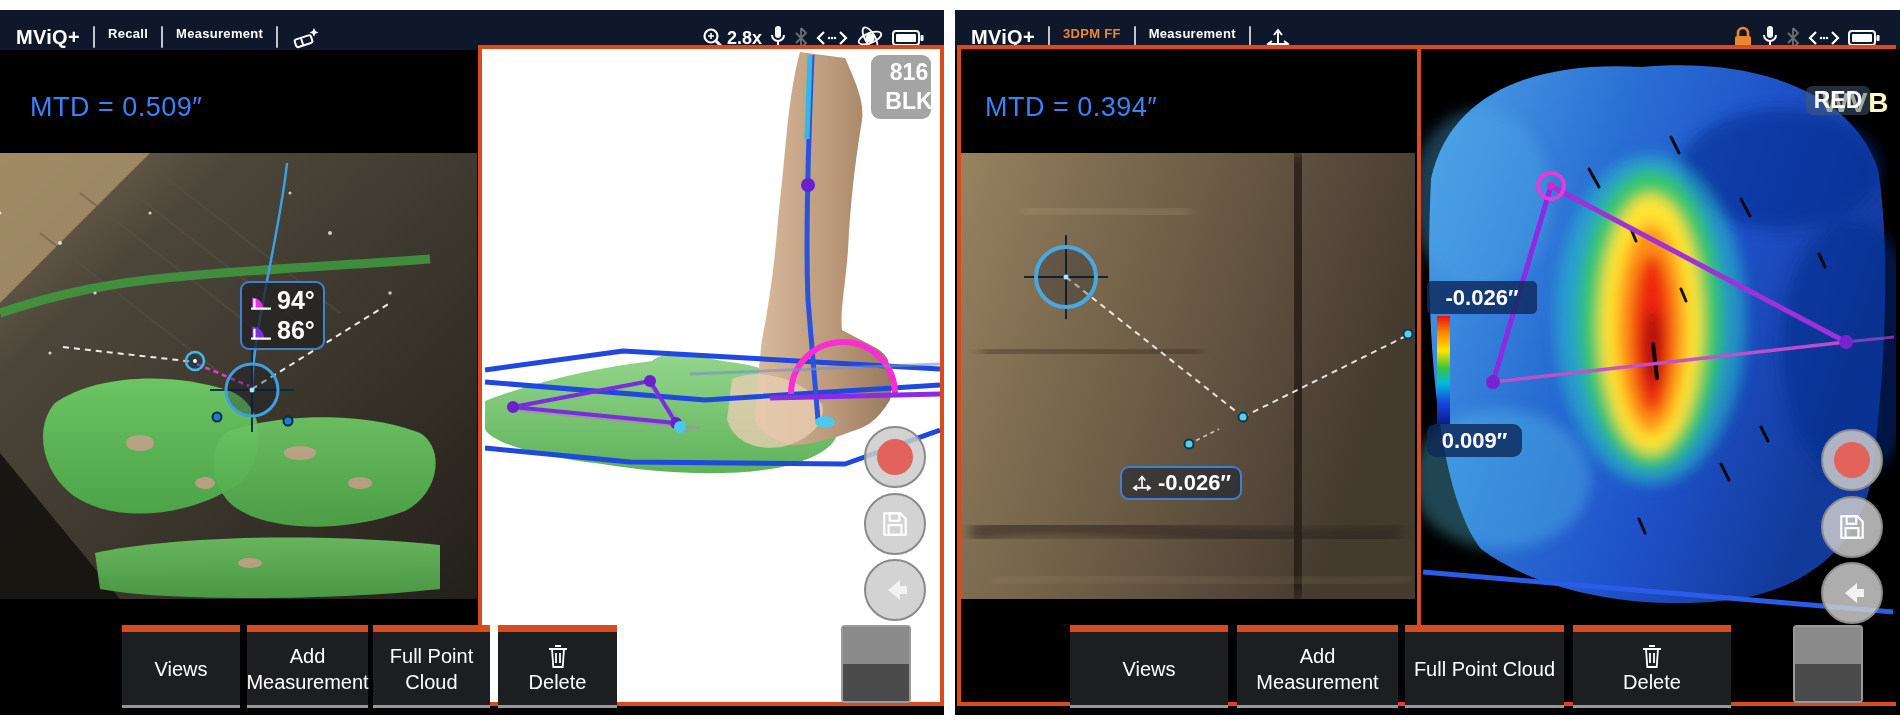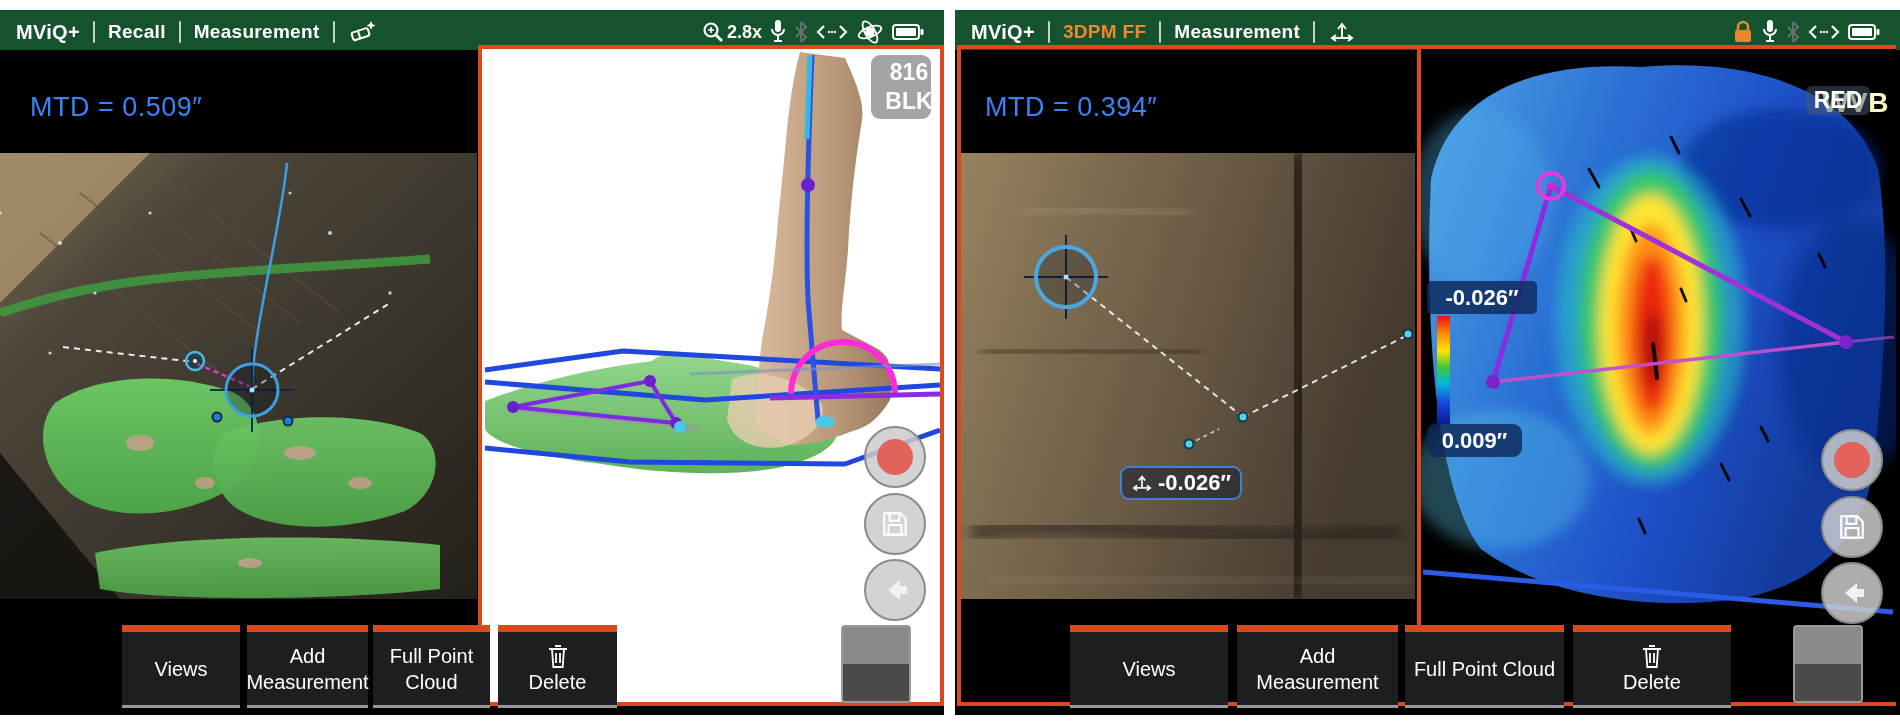--- a/index.html
+++ b/index.html
@@ -1,22 +1,22 @@
 <!DOCTYPE html>
 <html><head>
 <meta charset="utf-8">
 <style>
   html,body{margin:0;padding:0;background:#fff;}
   *{box-sizing:border-box;font-family:"Liberation Sans",sans-serif;}
   .stage{position:relative;width:1900px;height:726px;background:#fff;overflow:hidden;}
   .abs{position:absolute;}
   .shot{position:absolute;top:10px;height:705px;background:#000;overflow:hidden;}
-  .tbar{position:absolute;left:0;top:0;width:100%;height:40px;background:#14532d;display:flex;align-items:center;color:#fff;padding:4px 10px 0 16px;}
+  .tbar{position:absolute;left:0;top:0;width:100%;height:40px;background:#0f172a;display:flex;color:#fff;padding:16px 10px 0 16px;}
   .tbar .brand{font-size:20px;font-weight:700;letter-spacing:.3px;}
-  .tbar .mitem{font-size:19px;font-weight:600;letter-spacing:.3px;}
+  .tbar .mitem{font-size:13px;font-weight:600;letter-spacing:.3px;}
   .tbar .sep{width:2px;height:22px;background:rgba(255,255,255,.75);margin:0 13px;border-radius:1px;}
   .tbar .spacer{flex:1;}
   .tbar .rcluster{display:flex;align-items:center;gap:8px;padding-right:10px;}
   .zoomtxt{font-size:18px;font-weight:600;margin-left:-6px;}
   .mtd{position:absolute;left:30px;top:82px;color:#3b82f6;font-size:27px;letter-spacing:.5px;}
   .pane{position:absolute;border:4px solid #D94A1E;background:transparent;}
   .pane.white{background:#fff;}
   .btn{position:absolute;height:83px;background:#1d1e20;border-top:7px solid #D94A1E;border-bottom:3px solid #97979b;color:#fff;display:flex;flex-direction:column;align-items:center;justify-content:center;text-align:center;font-size:20px;line-height:1.3;padding:2px 6px;cursor:pointer;}
   .roundbtn{position:absolute;width:62px;height:62px;border-radius:50%;background:rgba(203,203,203,.85);border:2px solid #8a8a8a;display:flex;align-items:center;justify-content:center;}
   .recdot{width:36px;height:36px;border-radius:50%;background:#E2635B;}
@@ -158,20 +158,36 @@
         <path d="M252,195 V279 M210,237 H294" stroke="rgba(10,40,70,.9)" stroke-width="2"></path>
         <circle cx="252" cy="237" r="26" fill="rgba(5,15,35,.3)" stroke="#3f9fe0" stroke-width="3"></circle>
         <circle cx="252" cy="237" r="2.5" fill="#aee2ff"></circle>
       </g>
       <g>
         <circle cx="217" cy="264" r="4.5" fill="#1c7fd0" stroke="#0a2a4a" stroke-width="2"></circle>
         <circle cx="288" cy="268" r="4.5" fill="#1c7fd0" stroke="#0a2a4a" stroke-width="2"></circle>
       </g>
     </svg>
 
+    <div class="anglebox" style="left:240px;top:271px;">
+      <div class="anglerow">
+        <svg width="22" height="22" viewBox="0 0 20 20">
+          <path d="M2,17 L2,7 A10,10 0 0 1 12,17 Z" fill="#ED2EE0"></path>
+          <path d="M1,17 H19 M4,18 V8" stroke="#fff" stroke-width="2" fill="none"></path>
+        </svg>
+        <span>94°</span>
+      </div>
+      <div class="anglerow">
+        <svg width="22" height="22" viewBox="0 0 20 20">
+          <path d="M2,17 L2,6 A11,11 0 0 1 13,17 Z" fill="#7B2FE0"></path>
+          <path d="M1,17 H19 M4,18 V8" stroke="#fff" stroke-width="2" fill="none"></path>
+        </svg>
+        <span>86°</span>
+      </div>
+    </div>
 
     <div class="pane white" style="left:478px;top:35px;width:466px;height:661px;"></div>
     <svg class="abs" style="left:482px;top:39px;" width="458" height="653" viewBox="0 0 458 653">
       <defs>
         <linearGradient id="gGreen" x1="0" y1="0" x2="0" y2="1">
           <stop offset="0" stop-color="#93d68c"></stop>
             <stop offset="1" stop-color="#5fb25a"></stop>
         </linearGradient>
         <linearGradient id="gTan" x1="0" y1="0" x2="1" y2="0">
           <stop offset="0" stop-color="#d9bb9d"></stop>

